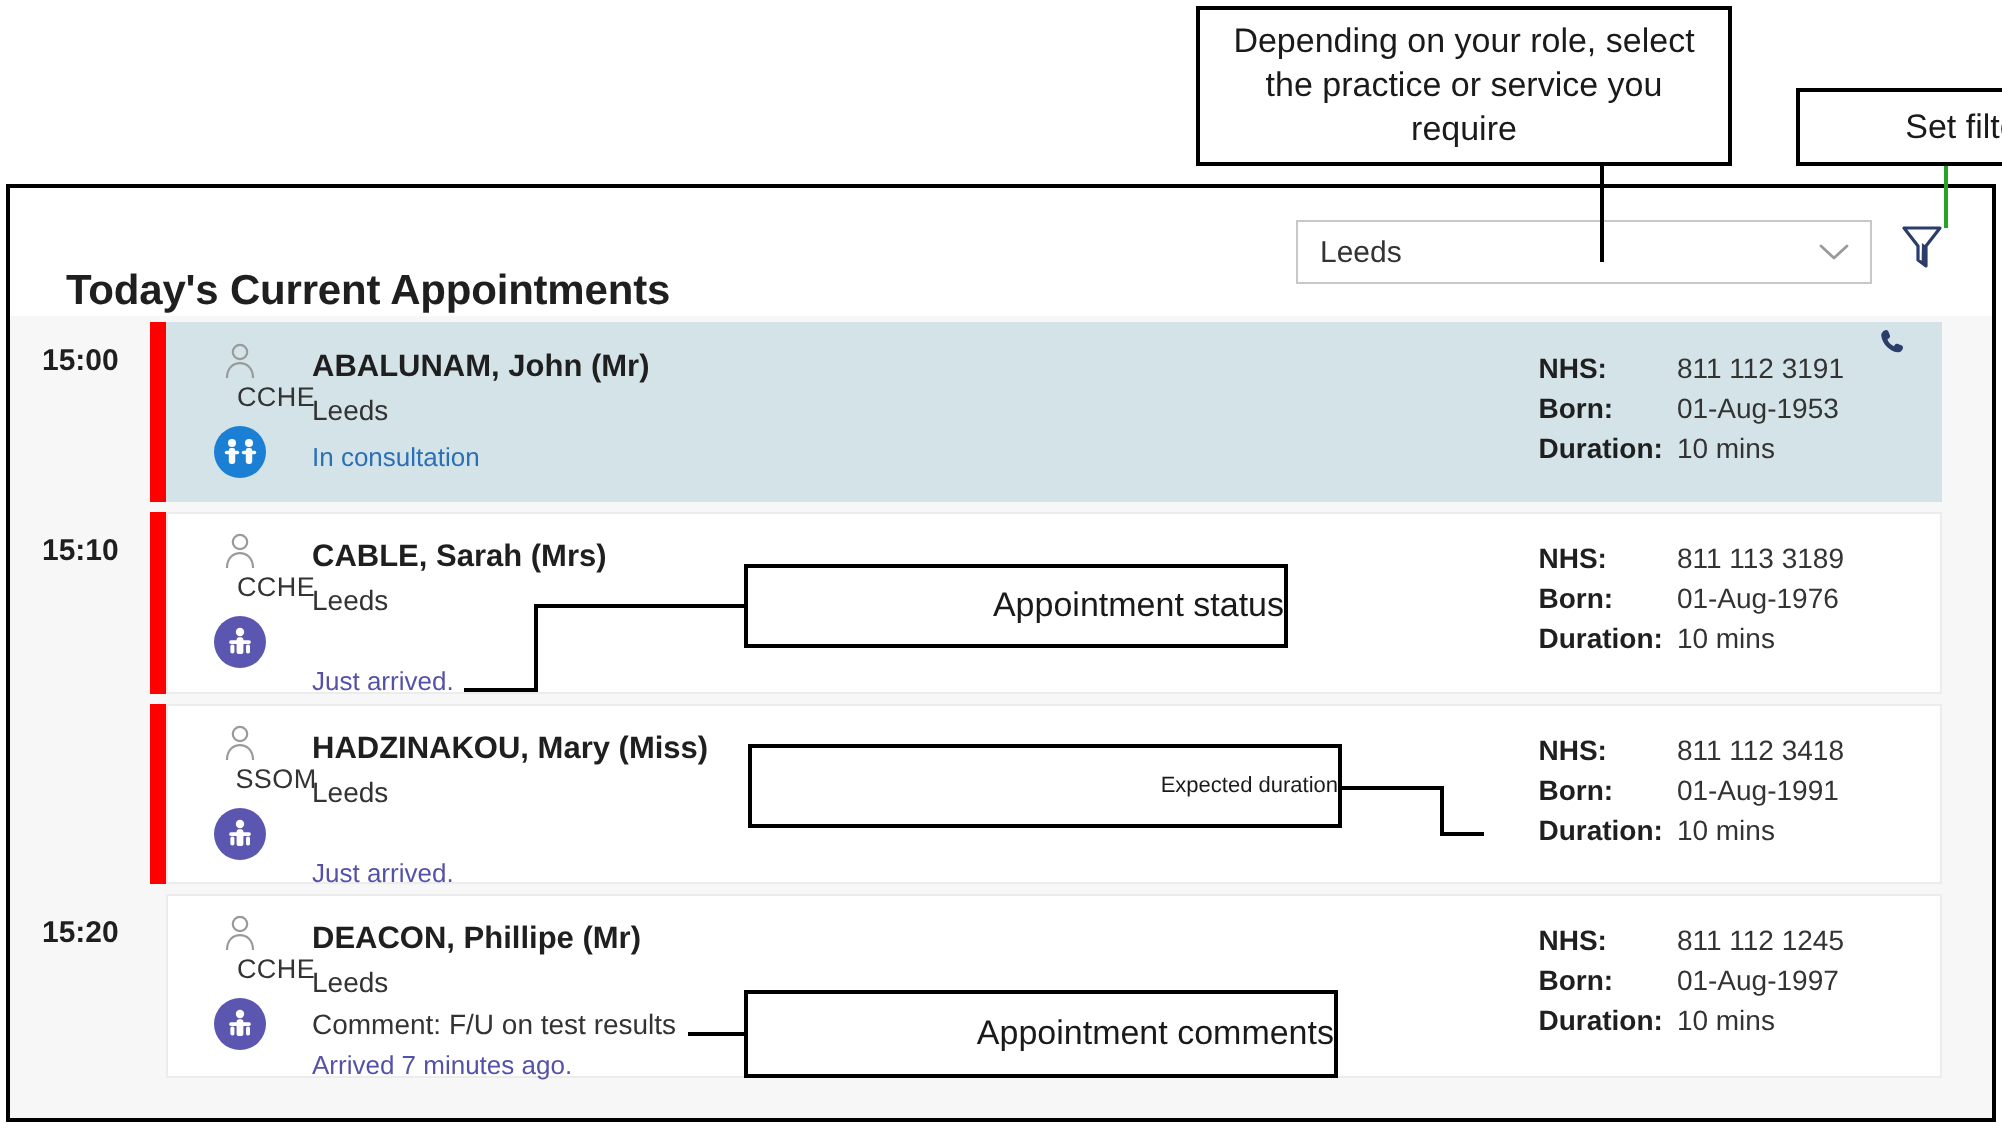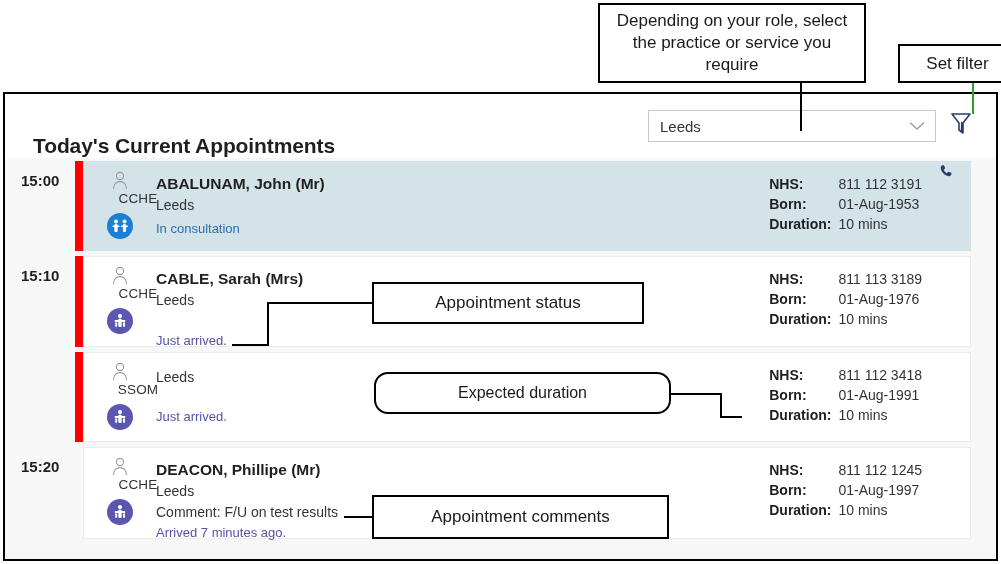--- a/index.html
+++ b/index.html
@@ -20,21 +20,21 @@
   .callout {
     position: absolute;
     box-sizing: border-box;
     border: 2px solid #000000;
     background: #ffffff;
     color: #1a1a1a;
     font-family: "Liberation Sans", sans-serif;
     font-weight: 400;
     display: flex;
     align-items: center;
-    justify-content: center;
+    justify-content: flex-end;
     text-align: center;
     line-height: 1.28;
     z-index: 30;
   }
   .callout-role {
     left: 598px;
     top: 3px;
     width: 268px;
     height: 80px;
     font-size: 17px;
@@ -52,22 +52,21 @@
     top: 282px;
     width: 272px;
     height: 42px;
     font-size: 17px;
   }
   .callout-duration {
     left: 374px;
     top: 372px;
     width: 297px;
     height: 42px;
-    font-size: 16px;
-    border-radius: 14px;
+    font-size: 11px;
   }
   .callout-comments {
     left: 372px;
     top: 495px;
     width: 297px;
     height: 44px;
     font-size: 17px;
   }
 
   
@@ -468,20 +467,21 @@
             <svg viewBox="0 0 26 26" width="26" height="26" aria-hidden="true">
               <circle cx="13" cy="8" r="2.1" fill="#ffffff"></circle>
               <rect x="11.3" y="10.6" width="3.4" height="8.4" rx="1.3" fill="#ffffff"></rect>
               <rect x="7.6" y="12.1" width="10.8" height="1.9" rx="0.9" fill="#ffffff"></rect>
               <rect x="8.2" y="14.2" width="2" height="4.6" rx="0.9" fill="#ffffff"></rect>
               <rect x="16.0" y="14.2" width="2" height="4.6" rx="0.9" fill="#ffffff"></rect>
             </svg>
           </span>
         </div>
         <div class="detail-col">
+          <div class="pt-name">HADZINAKOU, Mary (Miss)</div>
           <div class="pt-practice">Leeds</div>
           <div class="pt-status" style="margin-top:22px;">Just arrived.</div>
         </div>
         <div class="info-col">
           <table class="info-table">
             <tbody>
                 <tr>
               <td class="lbl">NHS:</td>
               <td class="val">811 112 3418</td>
             </tr>

